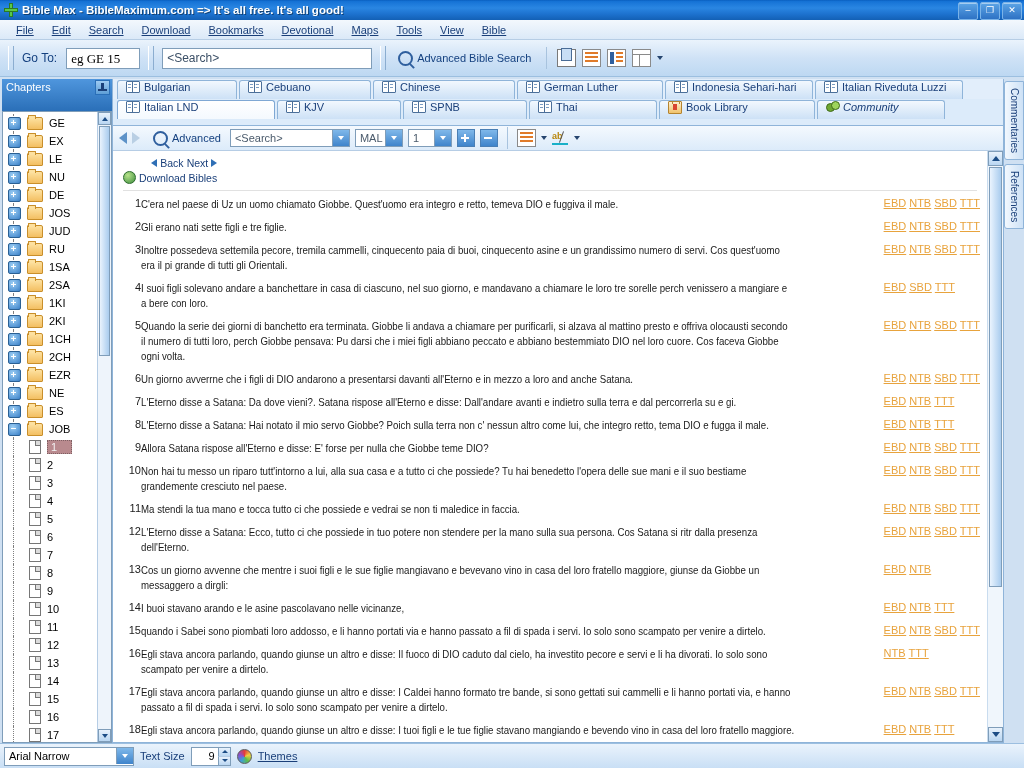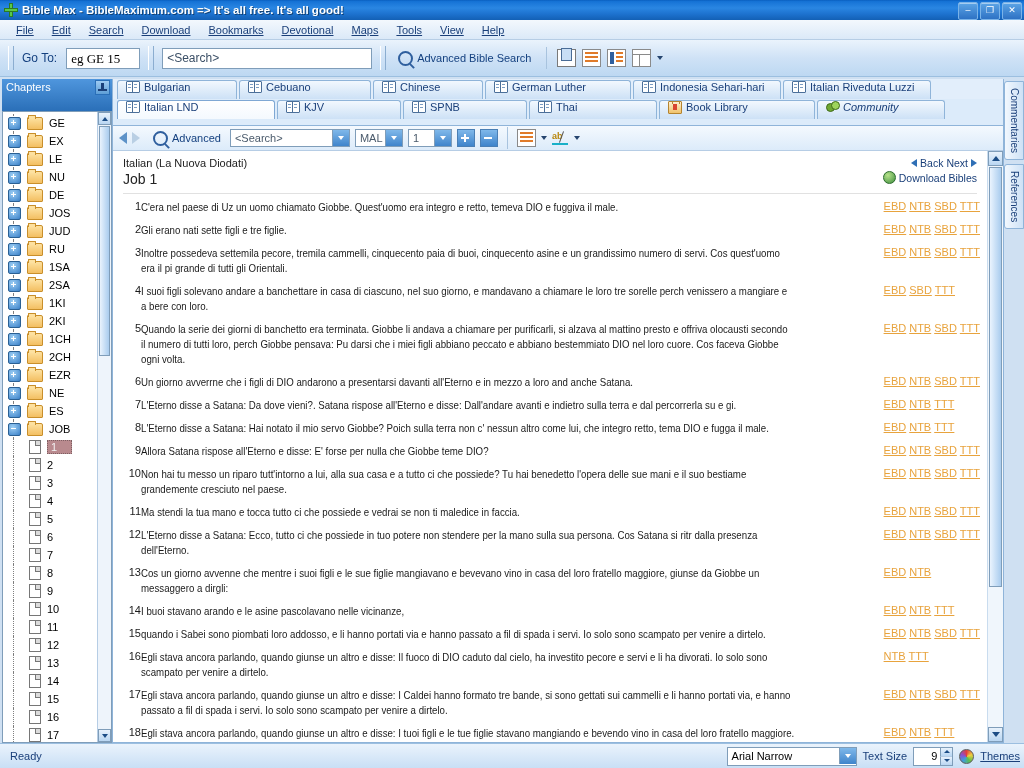--- a/index.html
+++ b/index.html
@@ -301,21 +301,21 @@
 <div id="menubar">
   <div class="mi"><u>File</u></div>
   <div class="mi"><u>Edit</u></div>
   <div class="mi"><u>Search</u></div>
   <div class="mi"><u>Download</u></div>
   <div class="mi"><u>Bookmarks</u></div>
   <div class="mi"><u>Devotional</u></div>
   <div class="mi"><u>Maps</u></div>
   <div class="mi"><u>Tools</u></div>
   <div class="mi"><u>View</u></div>
-  <div class="mi"><u>Help</u></div>
+  <div class="mi"><u>Bible</u></div>
 </div>
 
 <div id="toolbar">
   <div class="grip"></div>
   <div class="lbl-goto">Go To:</div>
   <div class="tbinput" id="goto-input">eg GE 15</div>
   <div class="grip"></div>
   <div class="tbinput" id="search-input">&lt;Search&gt;</div>
   <div class="grip"></div>
   <div class="tb-btn">
@@ -568,21 +568,21 @@
 
     <div class="tabrow" id="tabrow1">
         <div class="tab" style="width: 120px;">
           <span class="bookicon"></span>
           <span>Bulgarian</span>
         </div>
         <div class="tab" style="width: 132px;">
           <span class="bookicon"></span>
           <span>Cebuano</span>
         </div>
-        <div class="tab" style="width: 110px;">
+        <div class="tab" style="width: 142px;">
           <span class="bookicon"></span>
           <span>Chinese</span>
         </div>
         <div class="tab" style="width: 146px;">
           <span class="bookicon"></span>
           <span>German Luther</span>
         </div>
         <div class="tab" style="width: 148px;">
           <span class="bookicon"></span>
           <span>Indonesia Sehari-hari</span>
@@ -644,24 +644,20 @@
         <div class="tb-sep"></div>
         <div class="icobox ico-list"></div>
         <div class="caret"></div>
         <div class="abicon">ab<span class="slash"></span><span class="ul"></span></div>
         <div class="caret"></div>
       </div>
 
       <div id="content-wrap">
         <div id="content">
           <div id="chead">
-            <div>
-              <div class="bk">Italian (La Nuova Diodati)</div>
-              <div class="ch">Job 1</div>
-            </div>
             <div class="rt">
               <div class="rowa">
                 <span class="arr-l"></span>
                 <span>Back</span>
                 <span>Next</span>
                 <span class="arr-r"></span>
               </div>
               <div class="rowb">
                 <span class="globe"></span>
                 <span>Download Bibles</span>
@@ -782,21 +778,20 @@
     <div class="vtab">
       <span>Commentaries</span>
     </div>
     <div class="vtab">
       <span>References</span>
     </div>
   </div>
 </div>
 
 <div id="statusbar">
-  <div id="status-text">Ready</div>
   <div class="combo" id="font-combo">
     <span class="val" style="color:#000">Arial Narrow</span>
     <span class="drop"></span>
   </div>
   <div class="stlabel">Text Size</div>
   <div id="size-spin">
     <span class="v">9</span>
     <span class="sp">
       <div class="u">
           <i></i>

